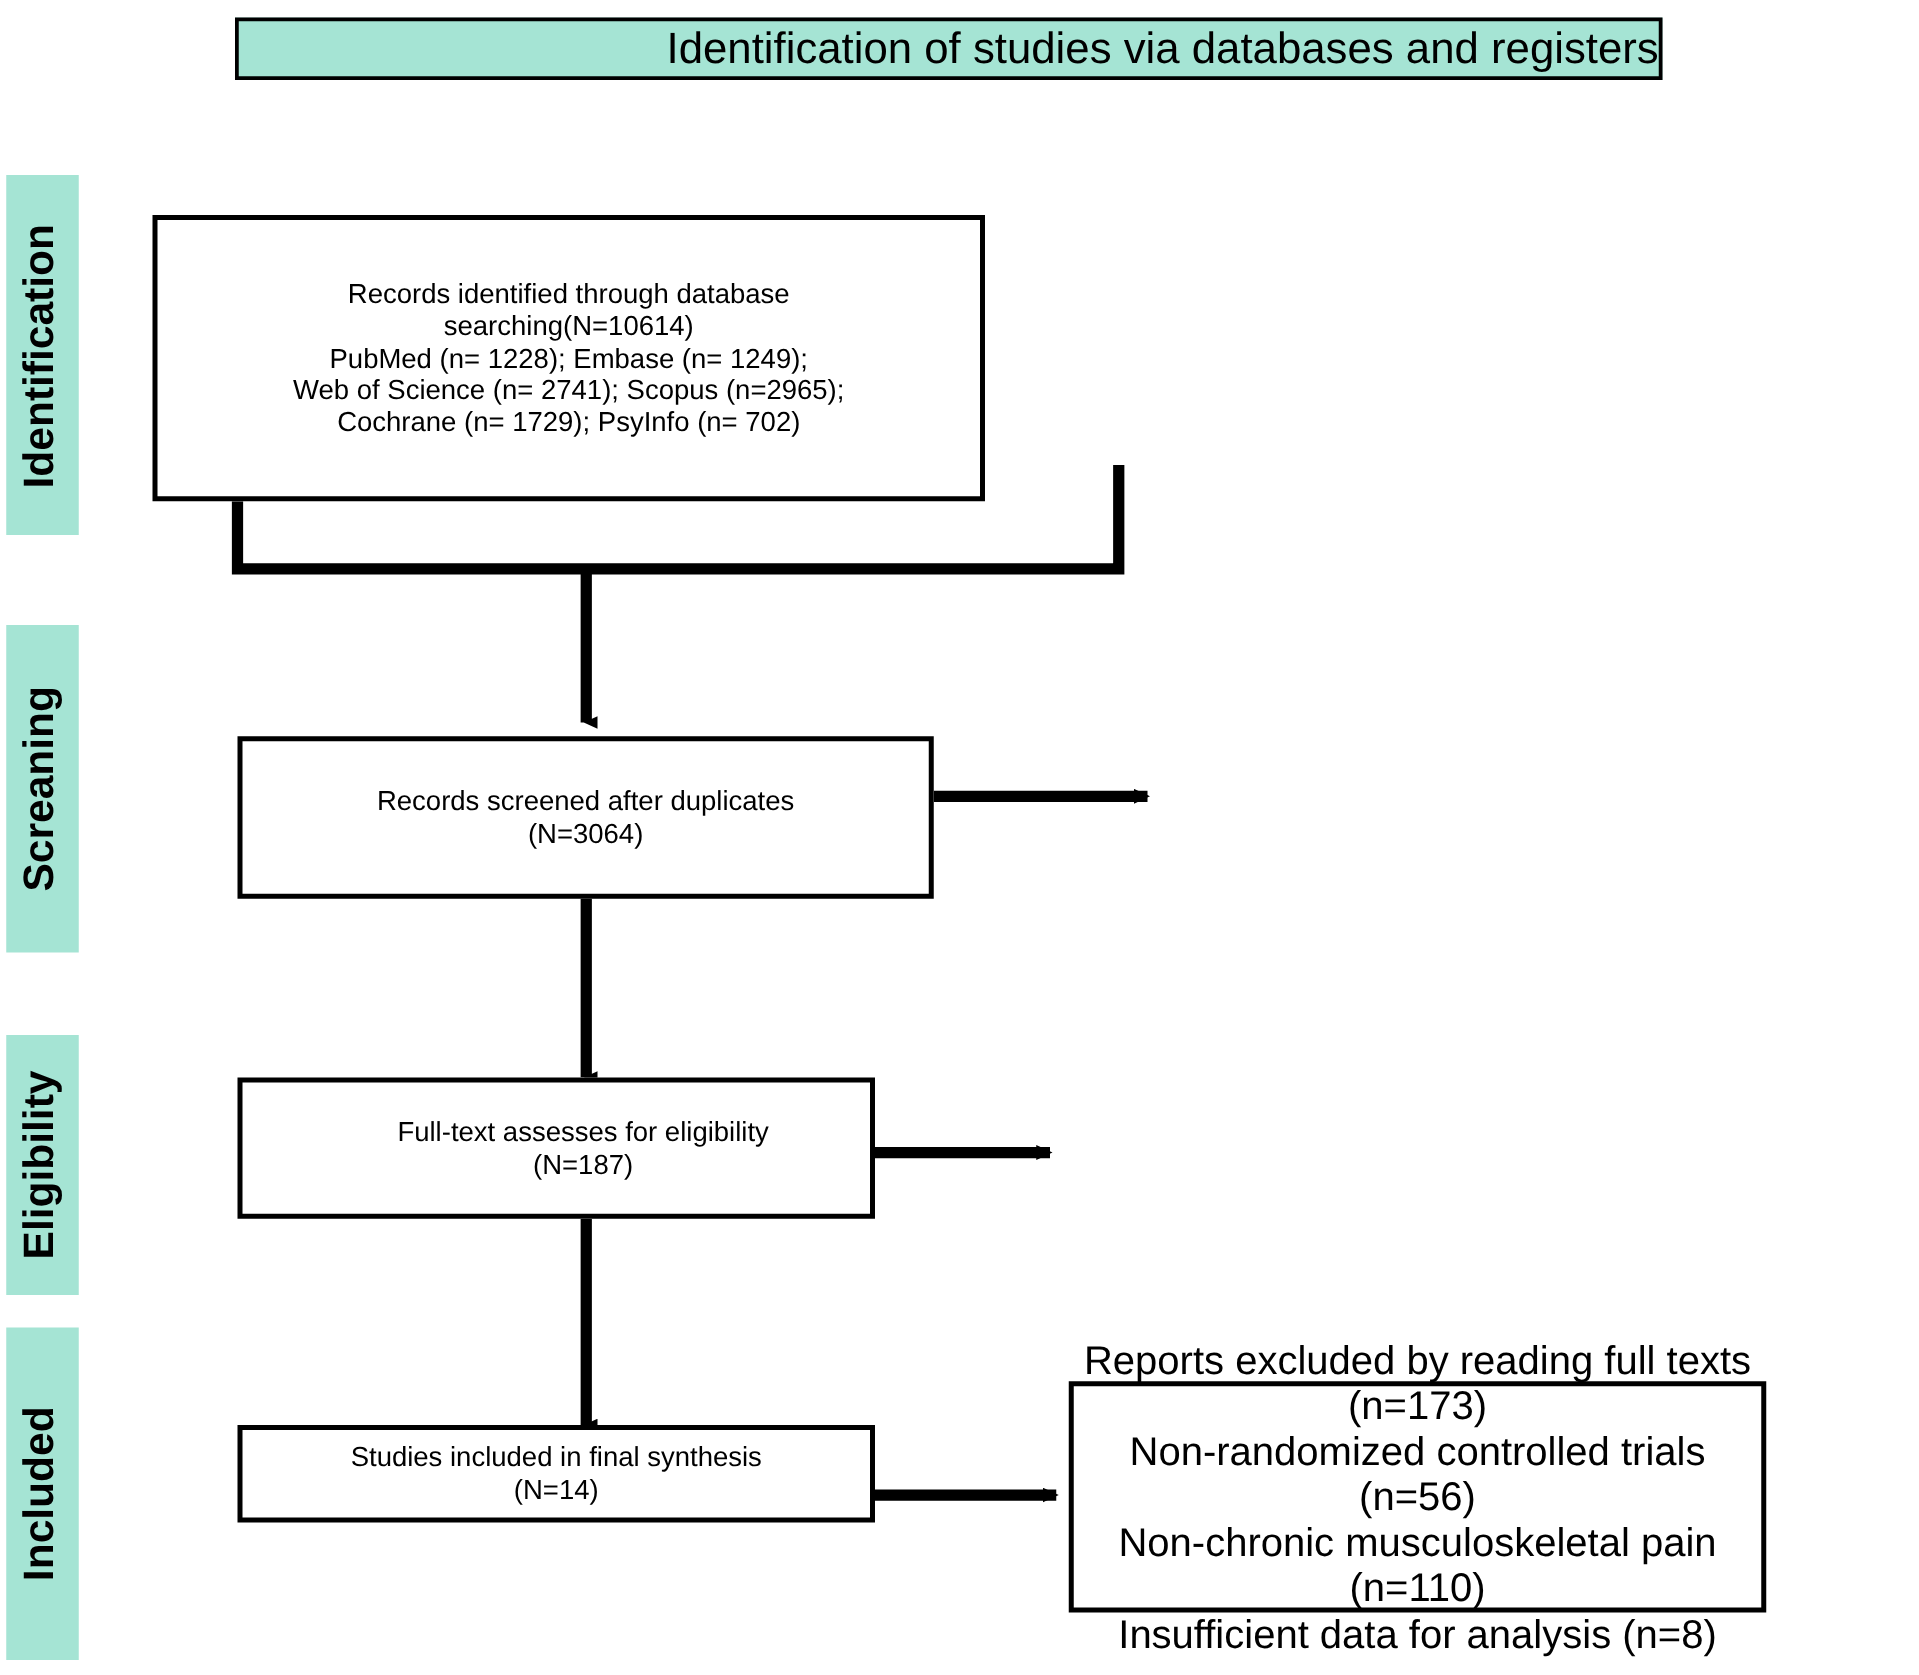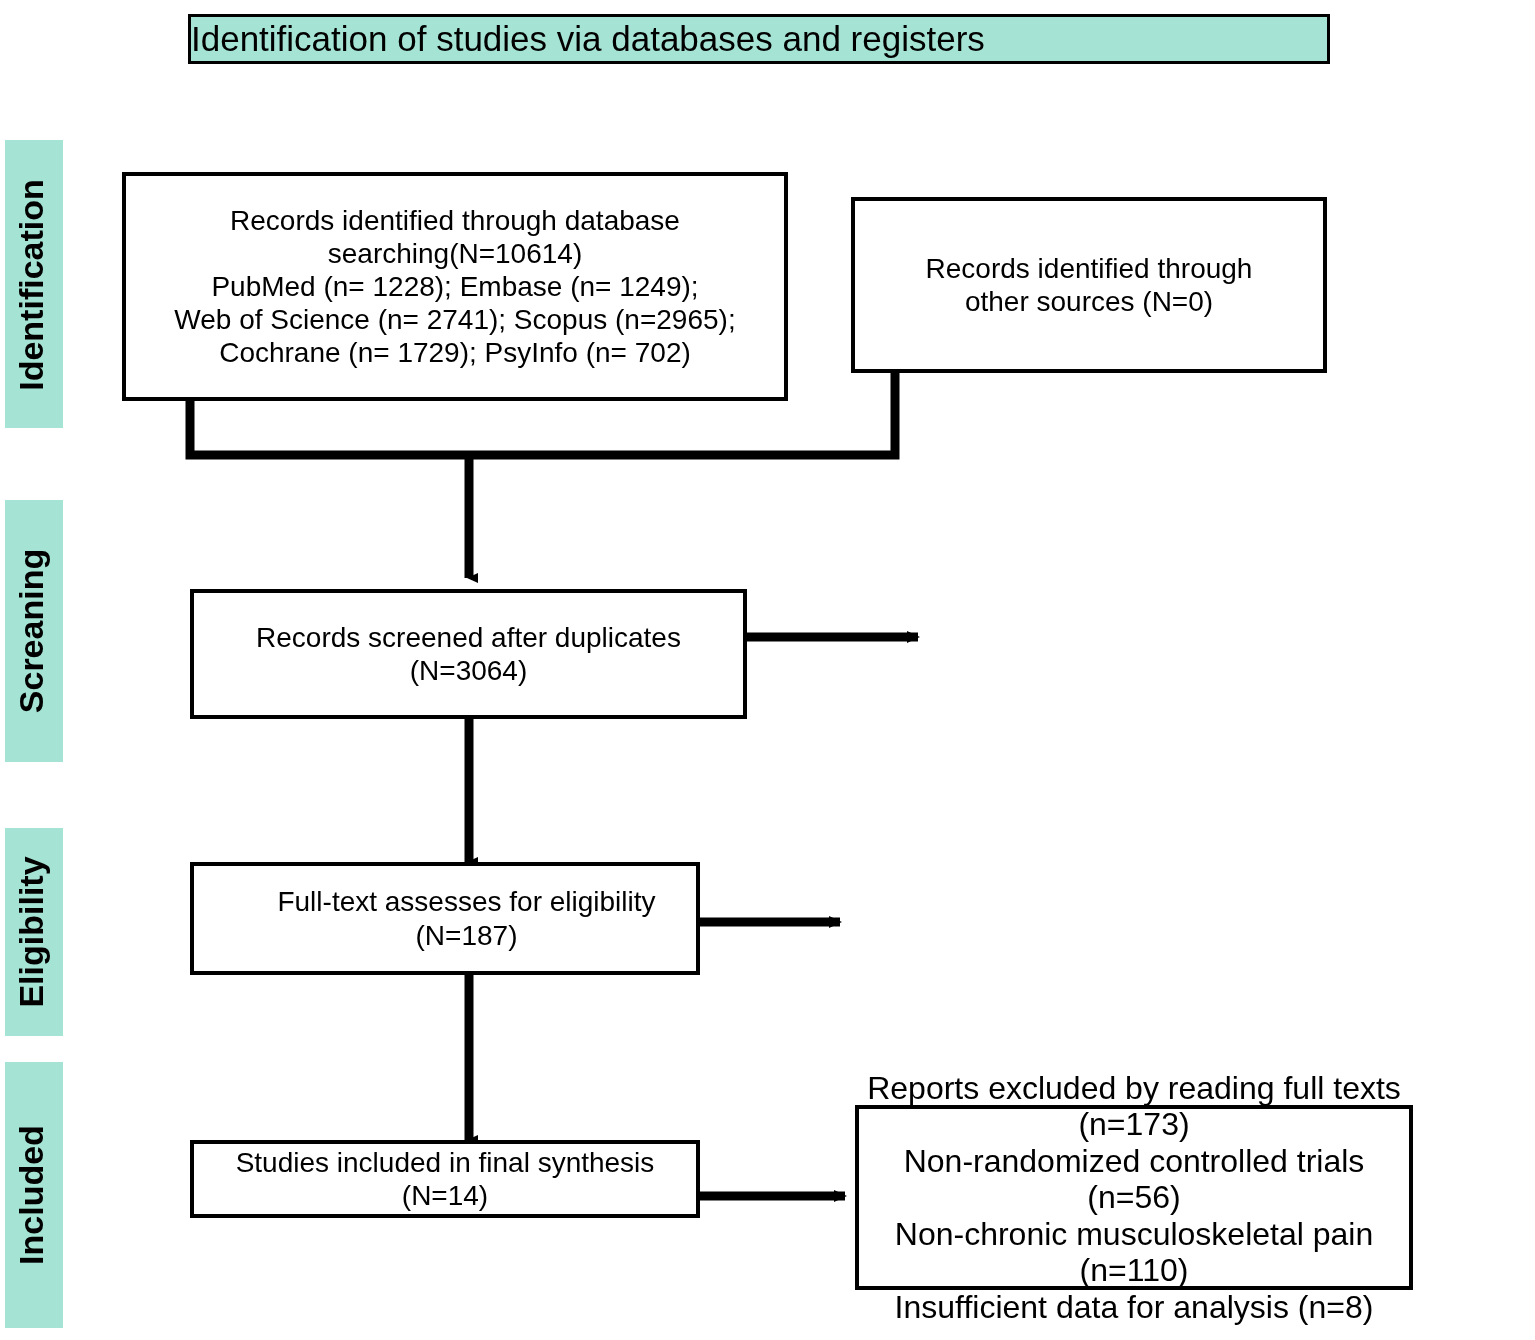--- a/index.html
+++ b/index.html
@@ -40,40 +40,40 @@
     transform: rotate(-90deg);
     text-align: center;
   }
   .title-band {
     position: absolute;
     background: #A5E4D4;
     border: 3px solid #000000;
     box-sizing: border-box;
     display: flex;
     align-items: center;
-    justify-content: flex-start;
+    justify-content: flex-end;
   }
   .title-text {
     font-size: 35px;
     color: #000000;
     font-weight: normal;
     text-align: center;
     line-height: 1.1;
   }
   .node-box {
     position: absolute;
     background: #ffffff;
     border: 4px solid #000000;
     box-sizing: border-box;
     display: flex;
     align-items: center;
     justify-content: center;
   }
   .node-text {
-    font-size: 28px;
+    font-size: 22px;
     color: #000000;
     text-align: center;
     line-height: 1.18;
     padding: 2px 6px;
     white-space: pre-line;
   }
   .node-text.tight {
     font-size: 32px;
     line-height: 1.14;
   }
@@ -126,24 +126,20 @@
   <div class="stage-label" style="left:-64px; top:1178px; width:186px; height:34px;">Included</div>
 
   <div class="node-box" style="left:122px; top:172px; width:666px; height:229px;">
     <span class="node-text">Records identified through database
 searching(N=10614)
 PubMed (n= 1228); Embase (n= 1249);
 Web of Science (n= 2741); Scopus (n=2965);
 Cochrane (n= 1729); PsyInfo (n= 702)</span>
   </div>
 
-  <div class="node-box" style="left:851px; top:197px; width:476px; height:176px;">
-    <span class="node-text">Records identified through
-other sources (N=0)</span>
-  </div>
 
   <div class="node-box" style="left:190px; top:589px; width:557px; height:130px;">
     <span class="node-text">Records screened after duplicates
 (N=3064)</span>
   </div>
 
 
   <div class="node-box" style="left:190px; top:862px; width:510px; height:113px;padding-left:43px;">
     <span class="node-text">Full-text assesses for eligibility
 (N=187)</span>

